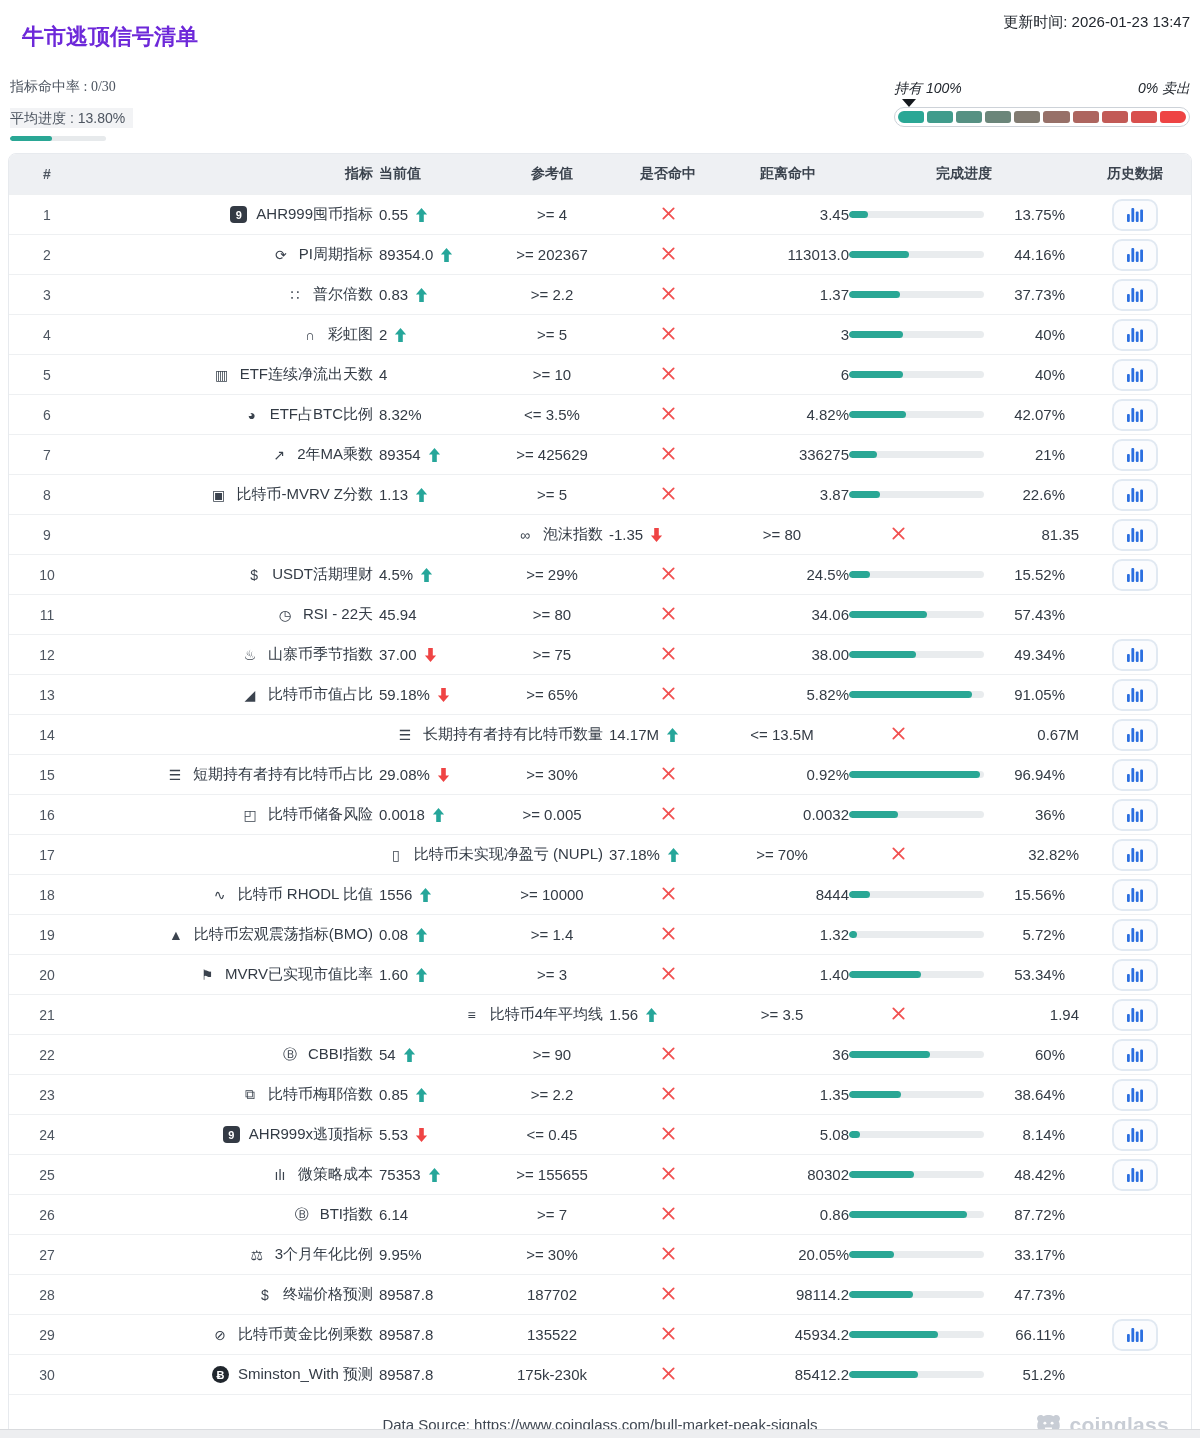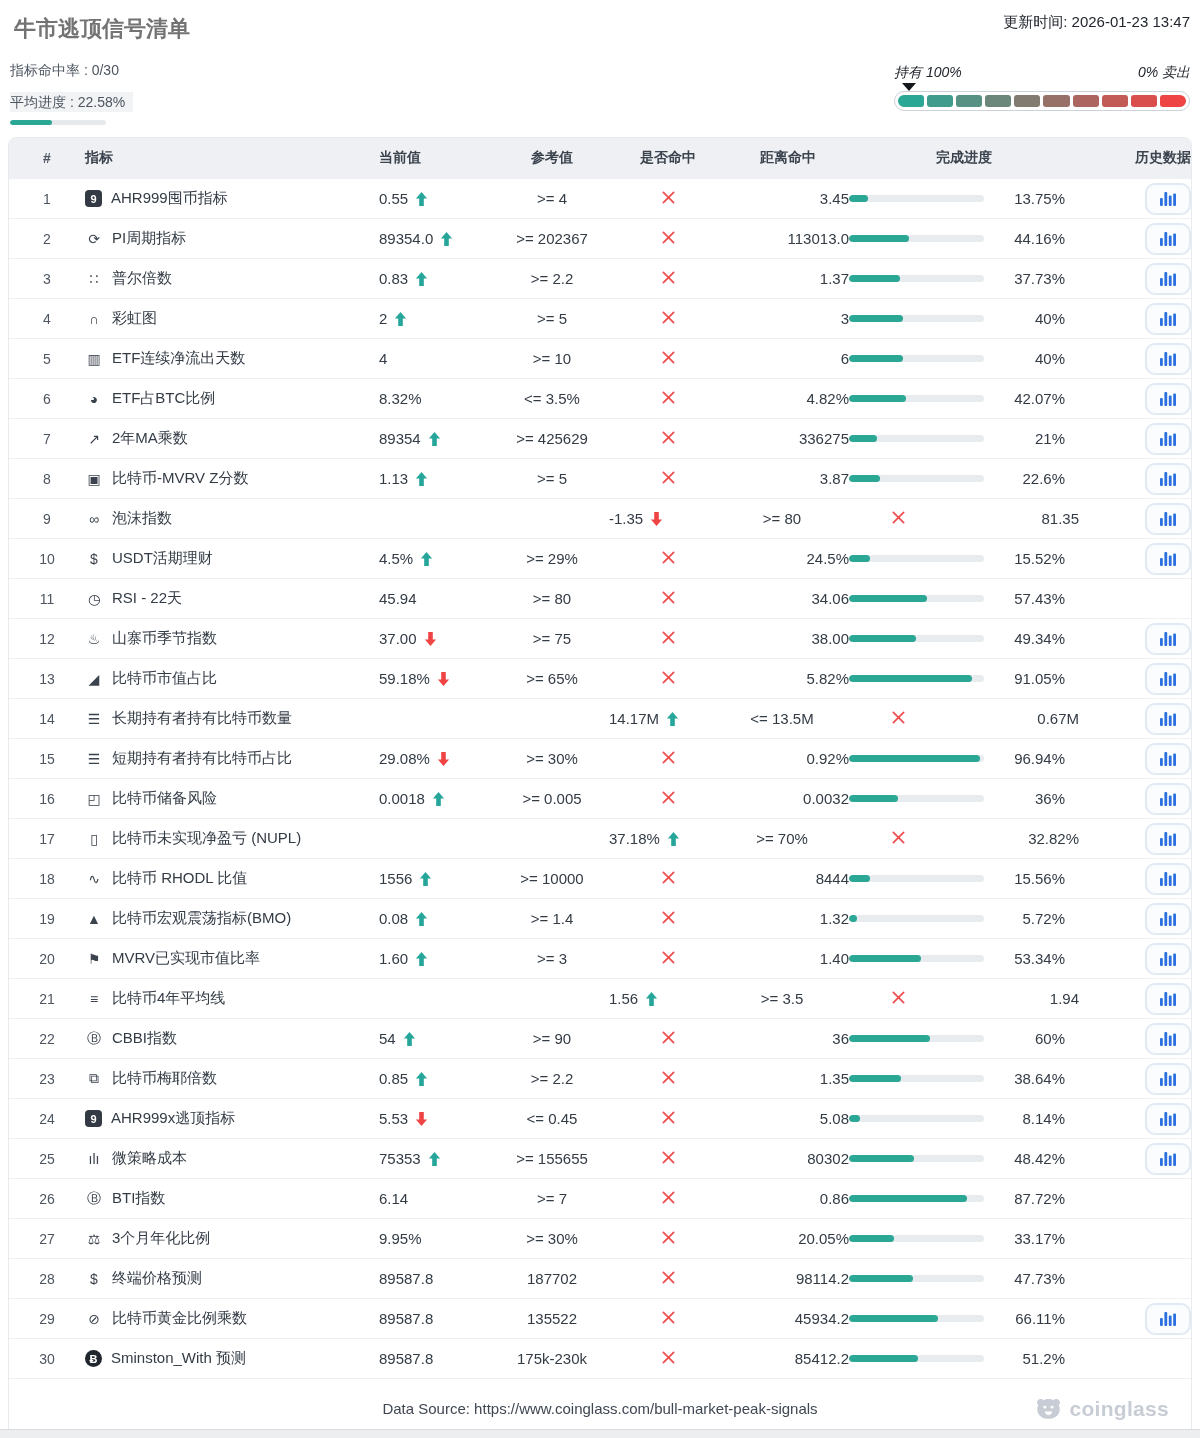--- a/index.html
+++ b/index.html
@@ -5,53 +5,53 @@
   * { box-sizing: border-box; }
   html,body { margin:0; padding:0; }
   body {
     width:1200px; height:1438px; position:relative;
     background:#ffffff; color:#1f2937;
     font-family:"Liberation Sans","DejaVu Sans",sans-serif;
     overflow:hidden;
   }
   
   .topbar { display:flex; justify-content:space-between; align-items:flex-start; padding:10px 10px 0 10px; }
-  .page-title { font-size:22px; font-weight:800; margin:4px; color:#737373; }
+  .page-title { font-size:22px; font-weight:800; margin:12px; color:#6d28d9; }
   .updated { font-size:15px; color:#22272e; padding-top:3px; }
 
   
   .stats { display:flex; justify-content:space-between; align-items:flex-start; padding:14px 10px 12px 10px; }
-  .hit-rate { font-size:14px; color:#4d5560; margin-bottom:13px; }
+  .hit-rate { font-size:14px; color:#4d5560; margin-bottom:13px;font-family:Liberation Serif, serif; }
   .avg-label { font-size:14px; color:#4d5560; background:#f2f3f5; padding:2px 8px 2px 0; }
   .mini-track { width:96px; height:5px; background:#e7eaec; border-radius:3px; margin-top:8px; overflow:hidden; }
   .mini-fill { height:100%; background:#2aa795; border-radius:3px; }
 
   .gauge-wrap { width:296px; padding-top:2px;font-style:italic; }
   .gauge-labels { display:flex; justify-content:space-between; font-size:14px; color:#22272e; margin-bottom:9px; }
   .gauge { position:relative; border:1px solid #cdd2d8; border-radius:10px; padding:3px; background:#fff; }
   .gauge-marker { position:absolute; top:-9px; left:7px; width:0; height:0;
     border-left:7px solid transparent; border-right:7px solid transparent; border-top:8px solid #14181d; }
   .gauge-segments { display:flex; gap:3px; }
   .seg { flex:1; height:12px; border-radius:3px; }
   .seg:first-child { border-radius:6px 3px 3px 6px; }
   .seg:last-child  { border-radius:3px 6px 6px 3px; }
 
   
   .card { margin:0 8px; border:1px solid #e7eaee; border-radius:8px; overflow:hidden; background:#fff; }
   .thead { display:flex; align-items:center; height:40px; background:#eef0f3; font-size:14px; font-weight:600; color:#3b434e; }
   .tr { display:flex; align-items:center; height:40px; border-top:1px solid #eef0f2; font-size:15px; color:#333b45; }
   .td { display:flex; align-items:center; height:100%; }
   .c-num  { width:76px; justify-content:center; font-size:14px; color:#4d5560; }
-  .c-name { flex:1; gap:9px; padding-right:6px; }
+  .c-name { flex:1; gap:9px; padding-right:6px;justify-content:flex-end; }
   .c-cur  { width:116px; gap:7px; }
   .c-ref  { width:114px;justify-content:center; }
   .c-hit  { width:118px; justify-content:center; }
   .c-dist { width:122px; justify-content:flex-end; }
   .c-prog { width:230px; }
-  .c-hist { width:112px; justify-content:flex-end; }
+  .c-hist { width:112px; justify-content:center; }
   .thead .c-prog, .thead .c-hit, .thead .c-dist { justify-content:center; }
 
   .ind-icon { width:18px; display:inline-flex; justify-content:center; align-items:center; color:#3b434e; font-size:14px; flex:none; }
   .ind-icon.badge-square { width:17px; height:17px; background:#333a44; color:#fff; border-radius:4px; font-size:11px; font-weight:700; }
   .ind-icon.badge-circle { width:17px; height:17px; background:#20262d; color:#fff; border-radius:50%; font-size:11px; font-weight:700; }
   .ind-name { white-space:nowrap; }
 
   .arrow { display:inline-flex; color:#26a69a; }
   .arrow.down { color:#ef4444; transform:rotate(180deg); }
 
@@ -74,21 +74,21 @@
 <body>
 
 <div class="topbar">
   <h1 class="page-title">牛市逃顶信号清单</h1>
   <div class="updated">更新时间: 2026-01-23 13:47</div>
 </div>
 
 <div class="stats">
   <div class="stats-left">
     <div class="hit-rate">指标命中率 : 0/30</div>
-    <div><span class="avg-label">平均进度 : 22.58%</span></div>
+    <div><span class="avg-label">平均进度 : 13.80%</span></div>
     <div class="mini-track">
       <div class="mini-fill" id="avg-fill" style="width: 43.82%;"></div>
     </div>
   </div>
   <div class="gauge-wrap">
     <div class="gauge-labels">
       <span>持有 100%</span>
       <span>0% 卖出</span>
     </div>
     <div class="gauge">

